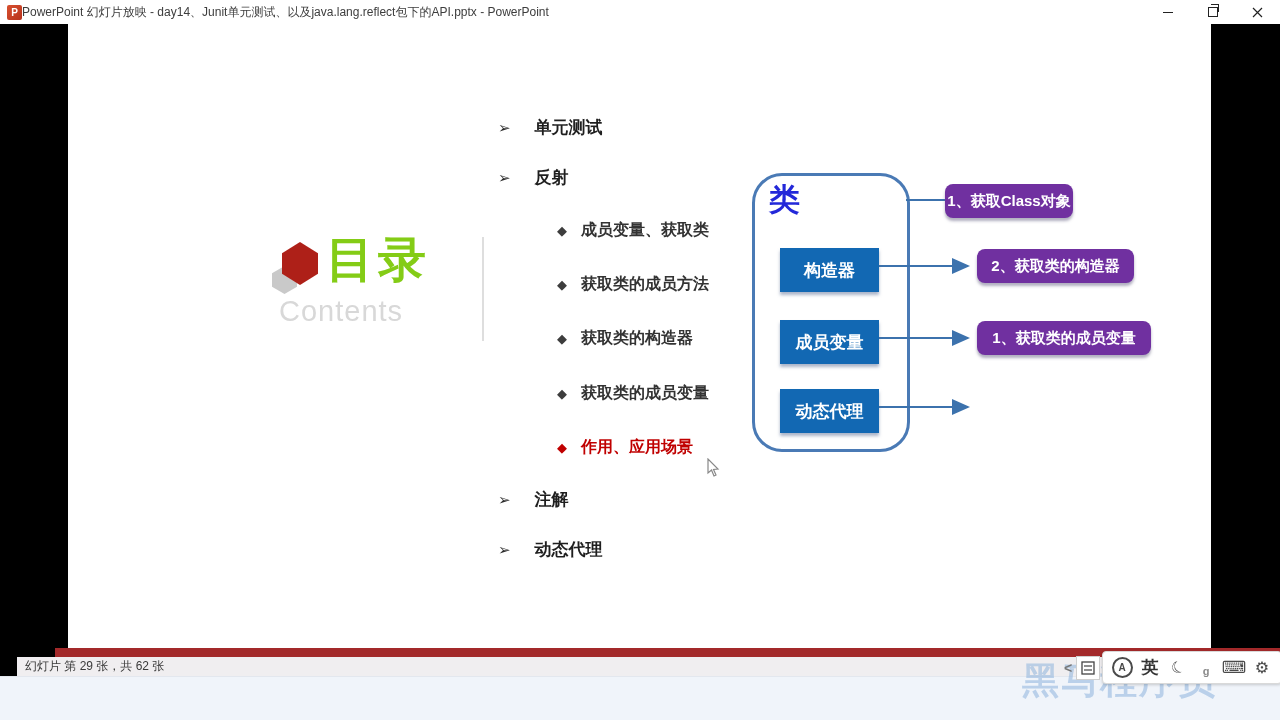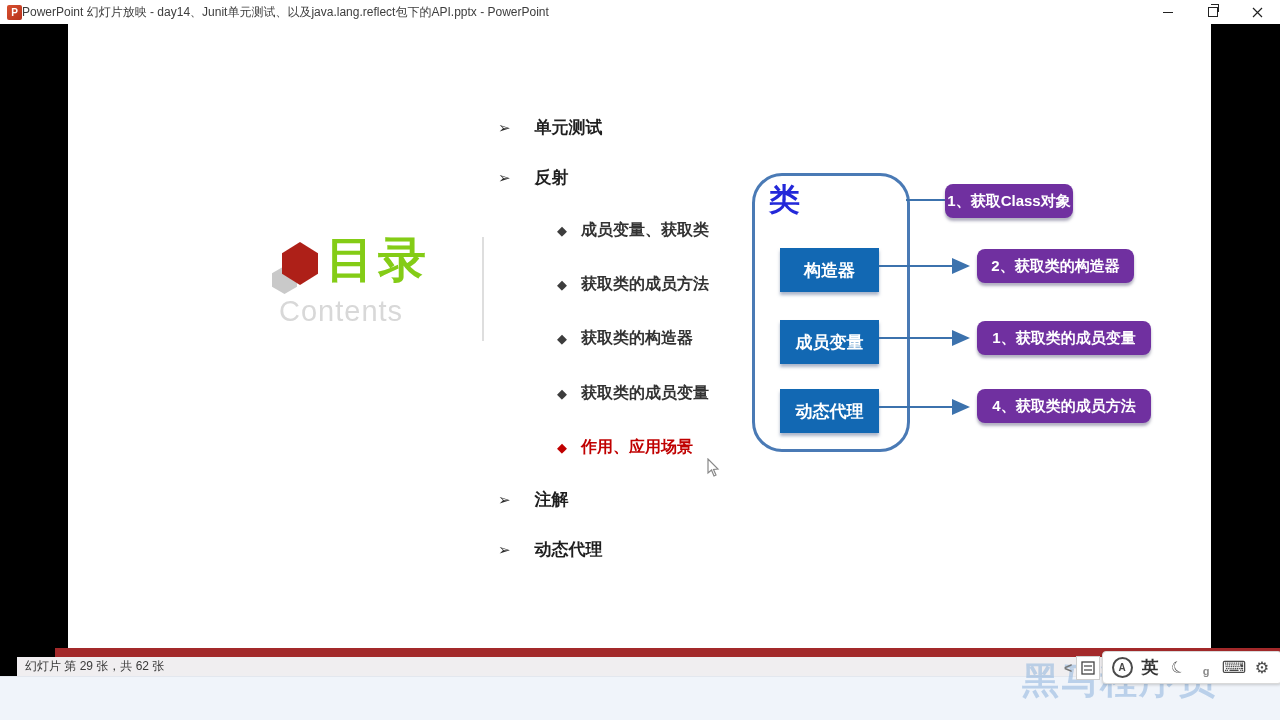--- a/index.html
+++ b/index.html
@@ -170,21 +170,20 @@
   <div class="abs class-box"></div>
   <div class="abs class-label">类</div>
 
   <div class="abs member" style="top:248px">构造器</div>
   <div class="abs member" style="top:320px">成员变量</div>
   <div class="abs member" style="top:389px">动态代理</div>
 
   <div class="abs step" style="left:945px;top:184px;width:128px">1、获取Class对象</div>
   <div class="abs step" style="left:977px;top:249px;width:157px">2、获取类的构造器</div>
   <div class="abs step" style="left:977px;top:321px;width:174px">1、获取类的成员变量</div>
-  <div class="abs step" style="left:977px;top:389px;width:174px">4、获取类的成员方法</div>
 
   <svg id="conn" class="abs">
     <defs>
       <marker id="ah" markerWidth="10" markerHeight="8" refX="8" refY="4" orient="auto">
         <path d="M0,0 L9,4 L0,8 z" fill="#3c72ad"></path>
       </marker>
     </defs>
     <line x1="906" y1="200" x2="994" y2="200" stroke="#3c72ad" stroke-width="2" marker-end="url(#ah)"></line>
     <line x1="878" y1="266" x2="968" y2="266" stroke="#3c72ad" stroke-width="2" marker-end="url(#ah)"></line>
     <line x1="878" y1="338" x2="968" y2="338" stroke="#3c72ad" stroke-width="2" marker-end="url(#ah)"></line>

